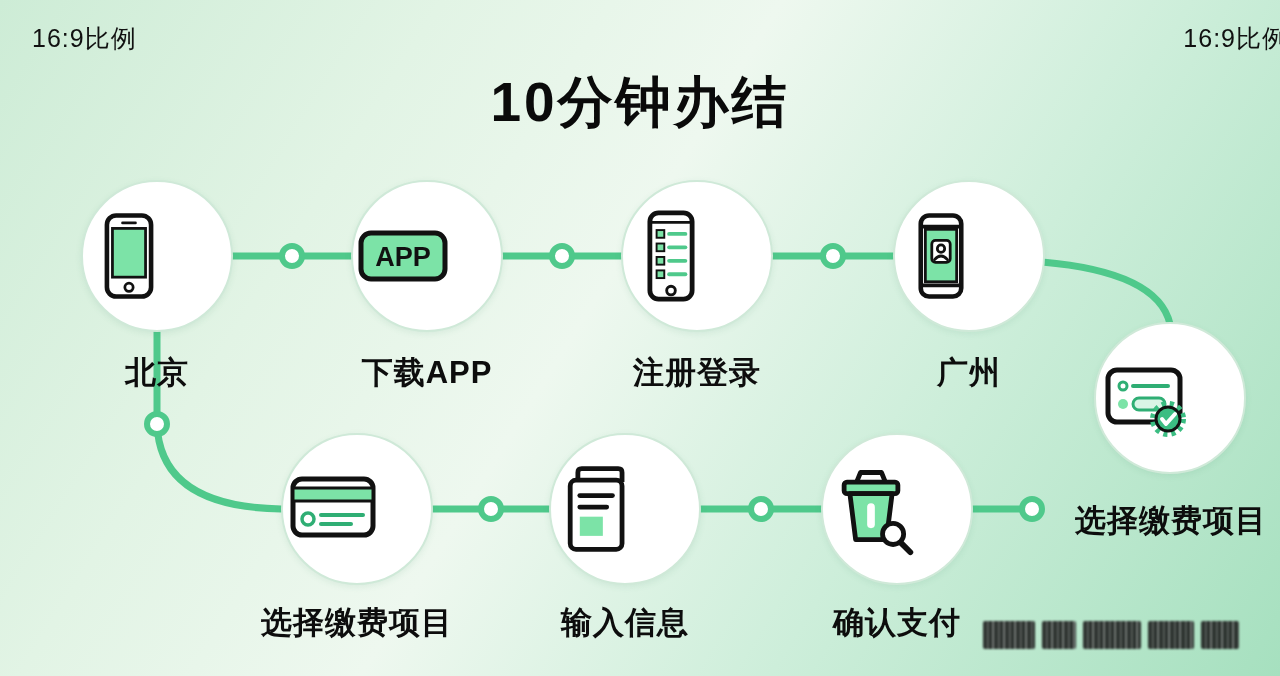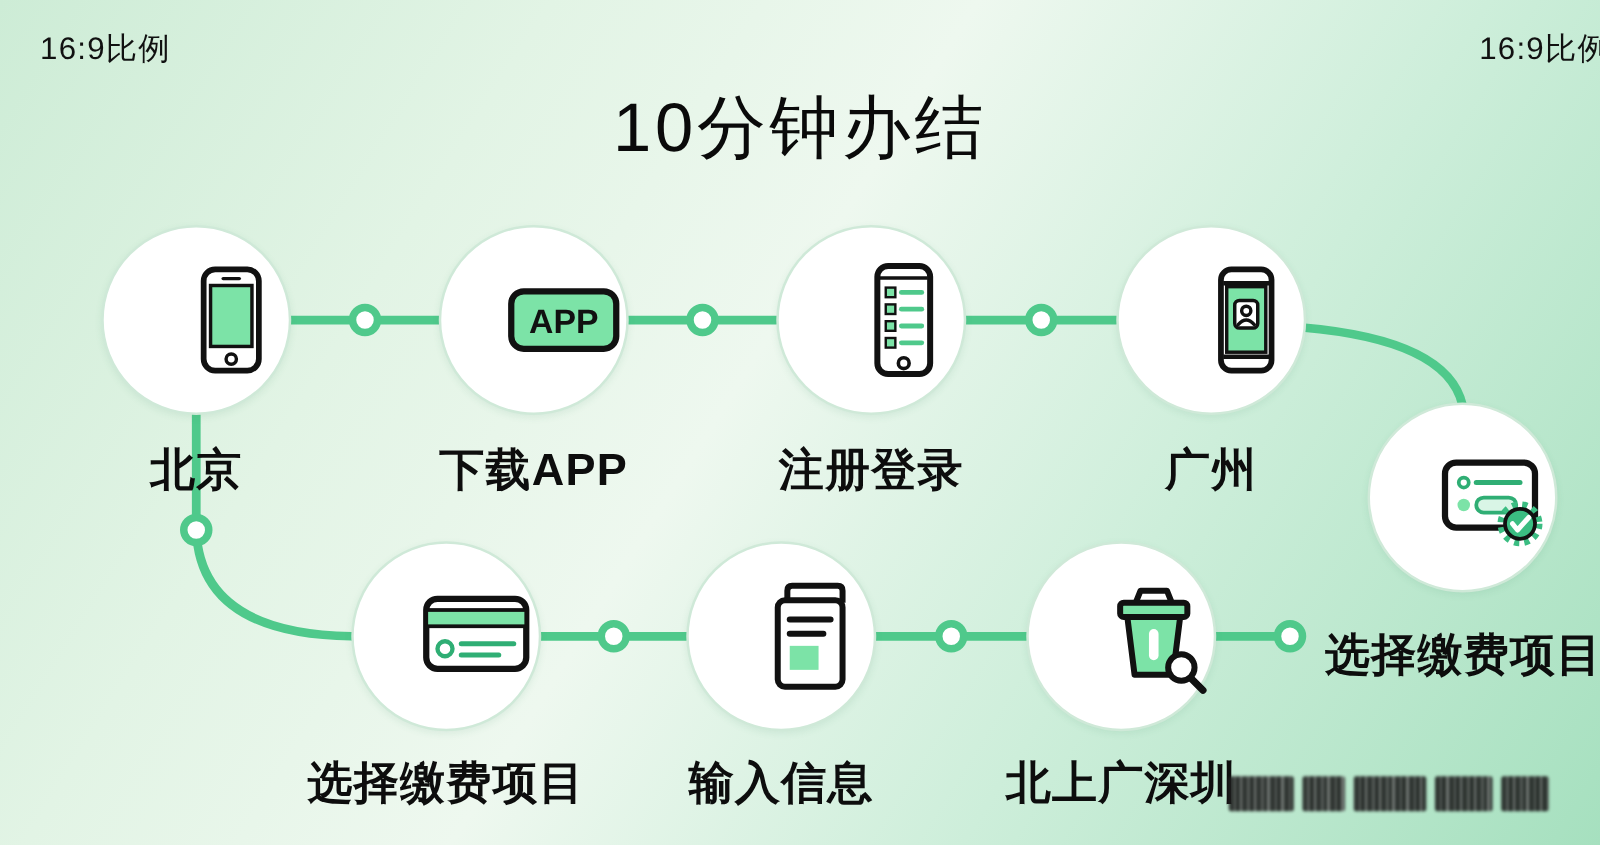--- a/index.html
+++ b/index.html
@@ -13,35 +13,35 @@
 
   .ratio-label {
     position:absolute; top:22px; font-size:25px; color:#111; font-weight:500;
     letter-spacing:1px; white-space:nowrap;
   }
   .ratio-left  { left:32px; }
   .ratio-right { right:-8px; }
 
   .main-title {
     position:absolute; top:66px; left:0; width:1280px; text-align:center;
-    font-size:55px; font-weight:400; color:#0a0a0a; letter-spacing:3px;
+    font-size:55px; font-weight:700; color:#0a0a0a; letter-spacing:3px;
   }
 
   .connector-layer { position:absolute; left:0; top:0; pointer-events:none; }
 
   .big-circle {
     position:absolute; width:152px; height:152px; border-radius:50%;
     background:#ffffff; border:2px solid #cfe9d8;
-    display:flex; align-items:center; justify-content:flex-end;
+    display:flex; align-items:center; justify-content:flex-start;
     box-shadow:0 2px 6px rgba(60,140,100,0.10);
   }
 
   .step-label {
     position:absolute; transform:translateX(-50%);
-    font-size:36px; font-weight:700; color:#0d0d0d; white-space:nowrap;
+    font-size:31px; font-weight:700; color:#0d0d0d; white-space:nowrap;
     letter-spacing:1px;
   }
 
   .watermark {
     position:absolute; left:983px; top:617px; width:262px; height:36px;
     display:flex; align-items:center; gap:7px; filter:blur(1.2px); opacity:0.88;
   }
   .watermark .blob {
     height:28px; border-radius:2px;
     background:repeating-linear-gradient(90deg,#1c1c1c 0 4px,#4a4a4a 4px 6px,#151515 6px 9px,#6a6a6a 9px 11px);
@@ -168,21 +168,21 @@
     </svg>
   </div>
 
   <div class="step-label" style="left:157px; top:352px;">北京</div>
   <div class="step-label" style="left:697px; top:352px;">注册登录</div>
   <div class="step-label" style="left:427px; top:352px;">下载APP</div>
   <div class="step-label" style="left:969px; top:352px;font-family:Liberation Serif, serif;">广州</div>
 
   <div class="step-label" style="left:625px; top:602px;">输入信息</div>
   <div class="step-label" style="left:357px; top:602px;">选择缴费项目</div>
-  <div class="step-label" style="left:897px; top:602px;">北上广深圳</div>
+  <div class="step-label" style="left:897px; top:602px;">确认支付</div>
 
   <div class="step-label" style="left:1171px; top:500px;">选择缴费项目</div>
 
   <div class="watermark">
     <div class="blob" style="width:52px;"></div>
     <div class="blob" style="width:34px;"></div>
     <div class="blob" style="width:58px;"></div>
     <div class="blob" style="width:46px;"></div>
     <div class="blob" style="width:38px;"></div>
   </div>

